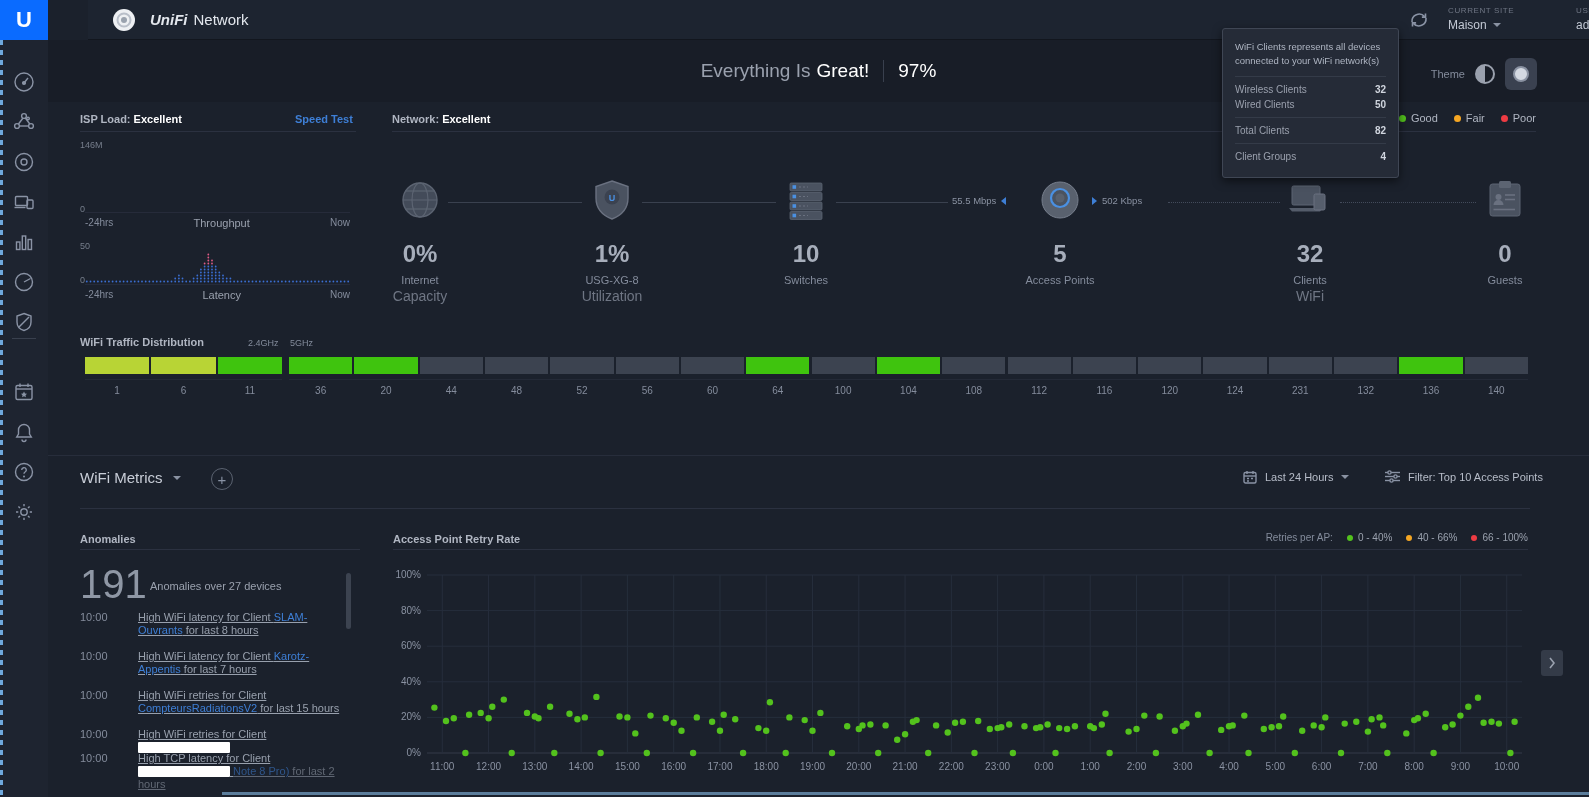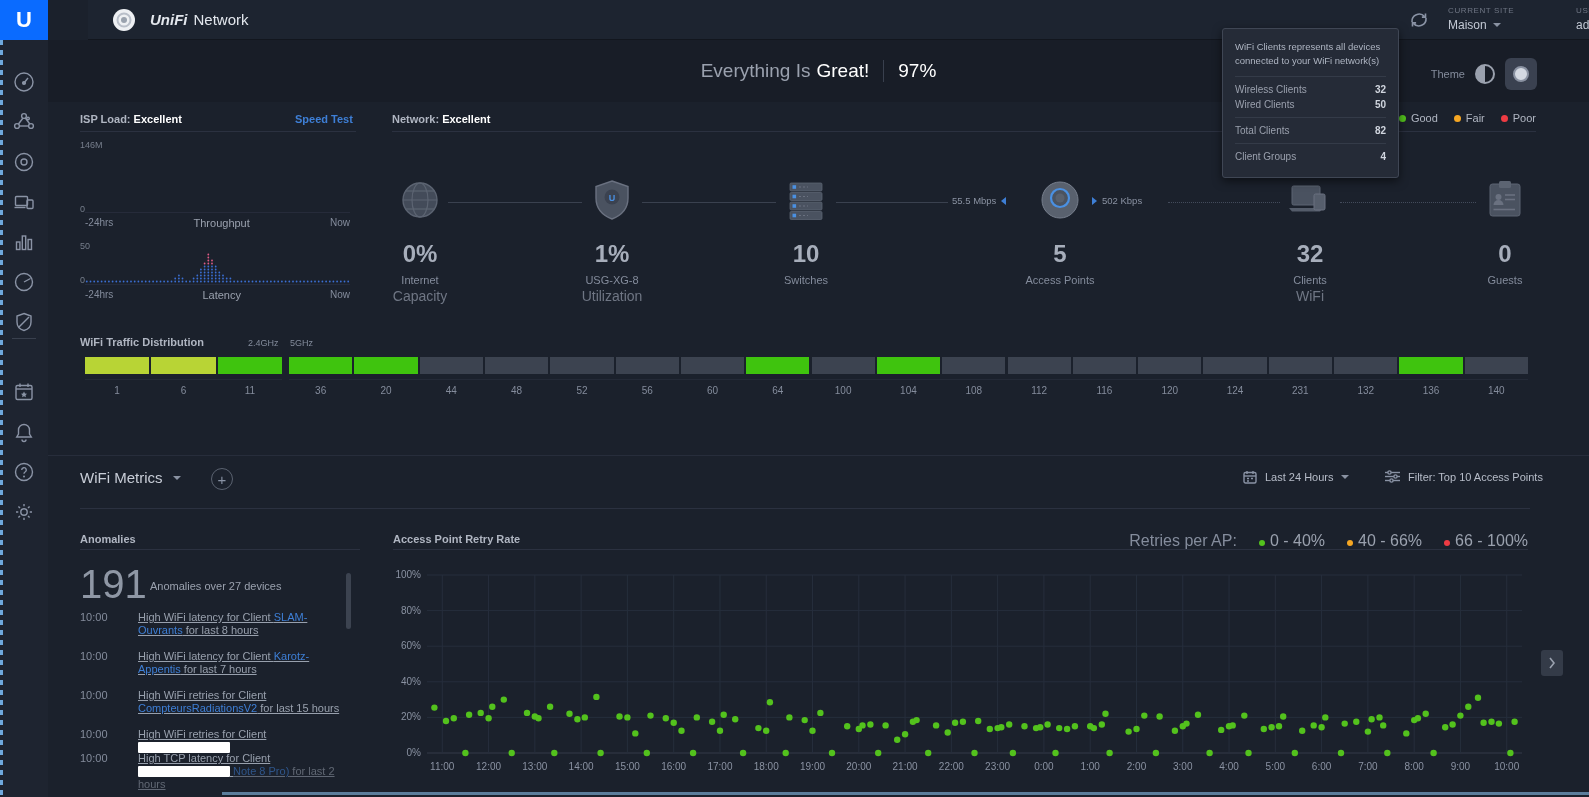--- a/index.html
+++ b/index.html
@@ -95,21 +95,21 @@
   #anom-summary { font-size:11px; color:#9aa1ae; }
   .anom-entry { position:absolute; left:80px; width:268px; font-size:11px; line-height:13px; }
   .anom-time { position:absolute; left:0; color:#848c9c; }
   .anom-text { position:absolute; left:58px; width:208px; color:#98a0ad;text-decoration:underline; }
   .anom-text .lnk { color:#3e7fd6; }
   .anom-text .dim { opacity:.55; }
   .redact { display:inline-block; width:92px; height:11px; background:#ffffff; vertical-align:-2px; border-radius:1px; }
   #anom-scrollbar { left:346px; top:573px; width:5px; height:56px; background:#3c4350; border-radius:3px; }
 
   
-  #retry-legend { display:flex; align-items:center; gap:22px; font-size:16px; color:#9aa1ae; }
+  #retry-legend { display:flex; align-items:center; gap:14px; font-size:10px; color:#9aa1ae; }
   #retry-legend .cap { color:#848c9c; }
   #chart-next-btn { left:1541px; top:650px; width:22px; height:26px; background:#343b48; border-radius:3px;
     display:flex; align-items:center; justify-content:center; cursor:pointer; }
 
   #bottom-edge { left:222px; top:792px; width:1367px; height:3px; background:#7fb0d8; opacity:.65; }
 </style>
 </head>
 <body>
 
 <div id="sidebar" class="abs">

